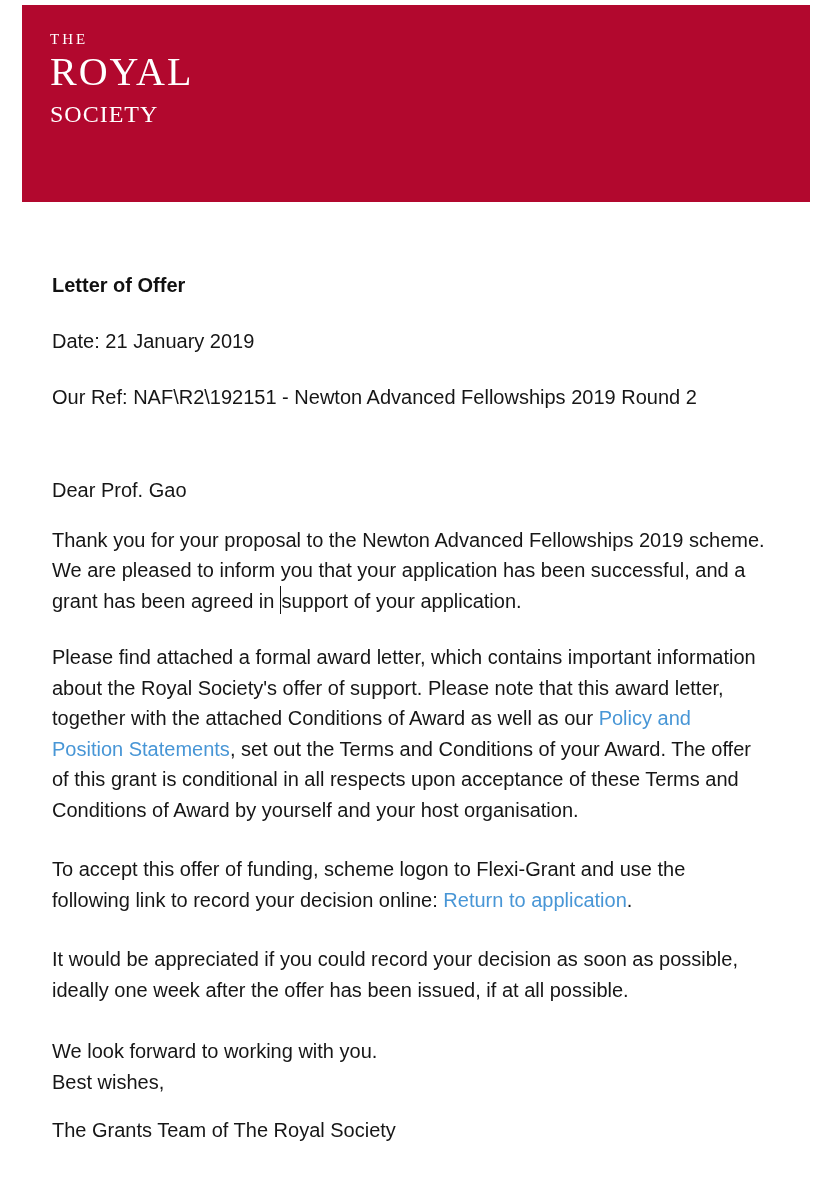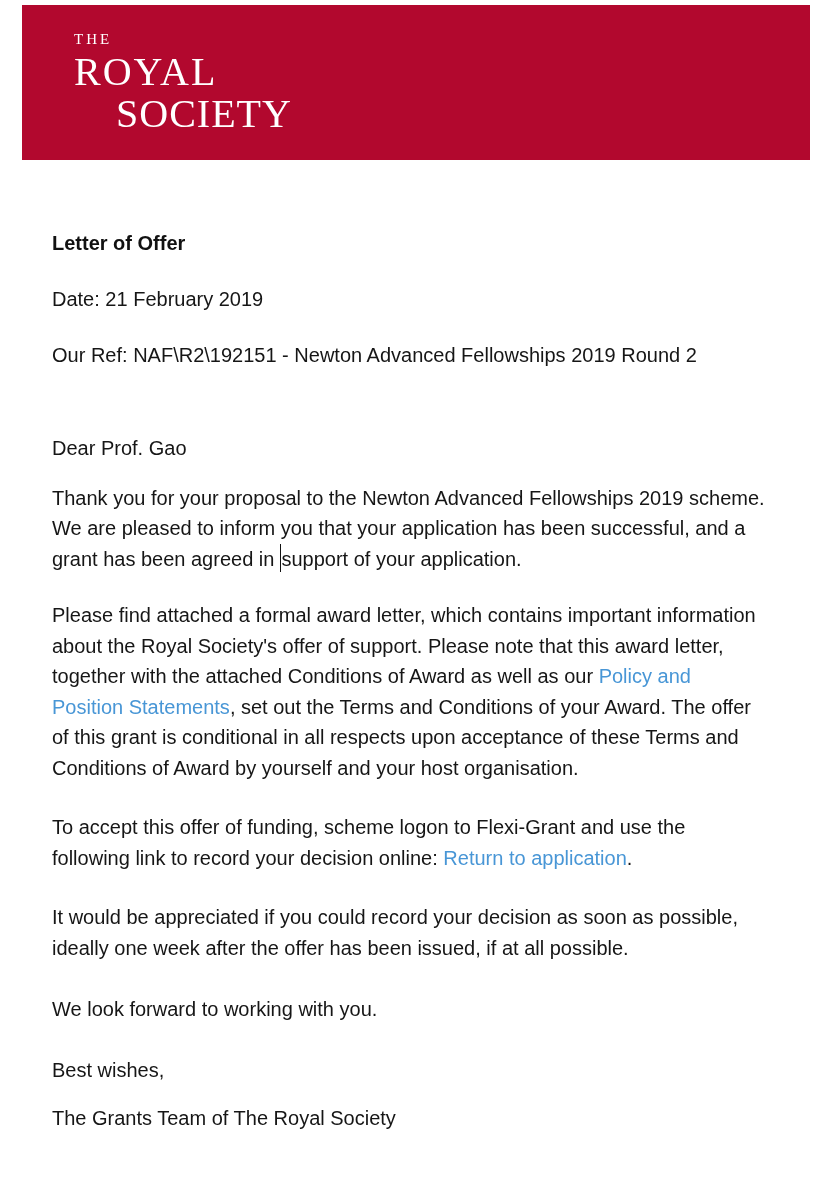--- a/index.html
+++ b/index.html
@@ -13,32 +13,31 @@
     width: 822px;
     height: 1199px;
     background: #ffffff;
     color: var(--text);
     font-family: "Liberation Sans", sans-serif;
     overflow: hidden;
   }
   .banner {
     margin: 5px 0 0 22px;
     width: 788px;
-    height: 155px;
+    height: 197px;
     background: var(--brand-red);
-    padding-left: 24px;
   }
   .logo {
     padding: 22px 0 0 28px;
     color: #ffffff;
     font-family: "Liberation Serif", serif;
   }
   .logo-the     { font-size: 15px; line-height: 24px; letter-spacing: 3px; }
   .logo-royal   { font-size: 40px; line-height: 42px; letter-spacing: 2px; }
-  .logo-society { font-size: 40px; line-height: 42px; letter-spacing: 1px; margin-left: 42px; }
+  .logo-society { font-size: 24px; line-height: 42px; letter-spacing: 1px; }
   .letter {
     margin-left: 52px;
     width: 715px;
     font-size: 20px;
     line-height: 30.5px;
   }
   h1.title {
     margin: 68px 0 0 0;
     font-size: 20px;
     line-height: 30px;
@@ -48,21 +47,21 @@
   }
   p { margin: 0; }
   .date { margin-top: 26px; }
   .ref  { margin-top: 25px; }
   .p-0 { margin-top: 63px; }
   .p-1 { margin-top: 19px; }
   .p-2 { margin-top: 26px; }
   .p-3 { margin-top: 29px; }
   .p-4 { margin-top: 29px; }
   .p-5 { margin-top: 31px; }
-  .p-6 { margin-top: 30px; }
+  .p-6 { }
   .p-7 { margin-top: 18px; }
   a.link {
     color: var(--link-blue);
     text-decoration: none;
     cursor: pointer;
   }
   .caret {
     display: inline-block;
     width: 1.5px;
     height: 28px;
@@ -78,21 +77,21 @@
   <header class="banner">
     <div class="logo">
       <div class="logo-the">THE</div>
       <div class="logo-royal">ROYAL</div>
       <div class="logo-society">SOCIETY</div>
     </div>
   </header>
 
   <main class="letter">
     <h1 class="title">Letter of Offer</h1>
-    <p class="date">Date: 21 February 2019</p>
+    <p class="date">Date: 21 January 2019</p>
     <p class="ref">Our Ref: NAF\R2\192151 - Newton Advanced Fellowships 2019 Round 2</p>
     <div id="letter-body">
         <p class="para p-0"><span>Dear Prof. Gao</span></p>
         <p class="para p-1"><span>Thank you for your proposal to the Newton Advanced Fellowships 2019 scheme. We are pleased to inform you that your application has been successful, and a grant has been agreed in </span><span class="caret"></span><span>support of your application.</span></p>
         <p class="para p-2"><span>Please find attached a formal award letter, which contains important information about the Royal Society's offer of support. Please note that this award letter, together with the attached Conditions of Award as well as our </span><a class="link" href="#">Policy and Position Statements</a><span>, set out the Terms and Conditions of your Award. The offer of this grant is conditional in all respects upon acceptance of these Terms and Conditions of Award by yourself and your host organisation.</span></p>
         <p class="para p-3"><span>To accept this offer of funding, scheme logon to Flexi-Grant and use the following link to record your decision online: </span><a class="link" href="#">Return to application</a><span>.</span></p>
         <p class="para p-4"><span>It would be appreciated if you could record your decision as soon as possible, ideally one week after the offer has been issued, if at all possible.</span></p>
         <p class="para p-5"><span>We look forward to working with you.</span></p>
         <p class="para p-6"><span>Best wishes,</span></p>
         <p class="para p-7"><span>The Grants Team of The Royal Society</span></p>

